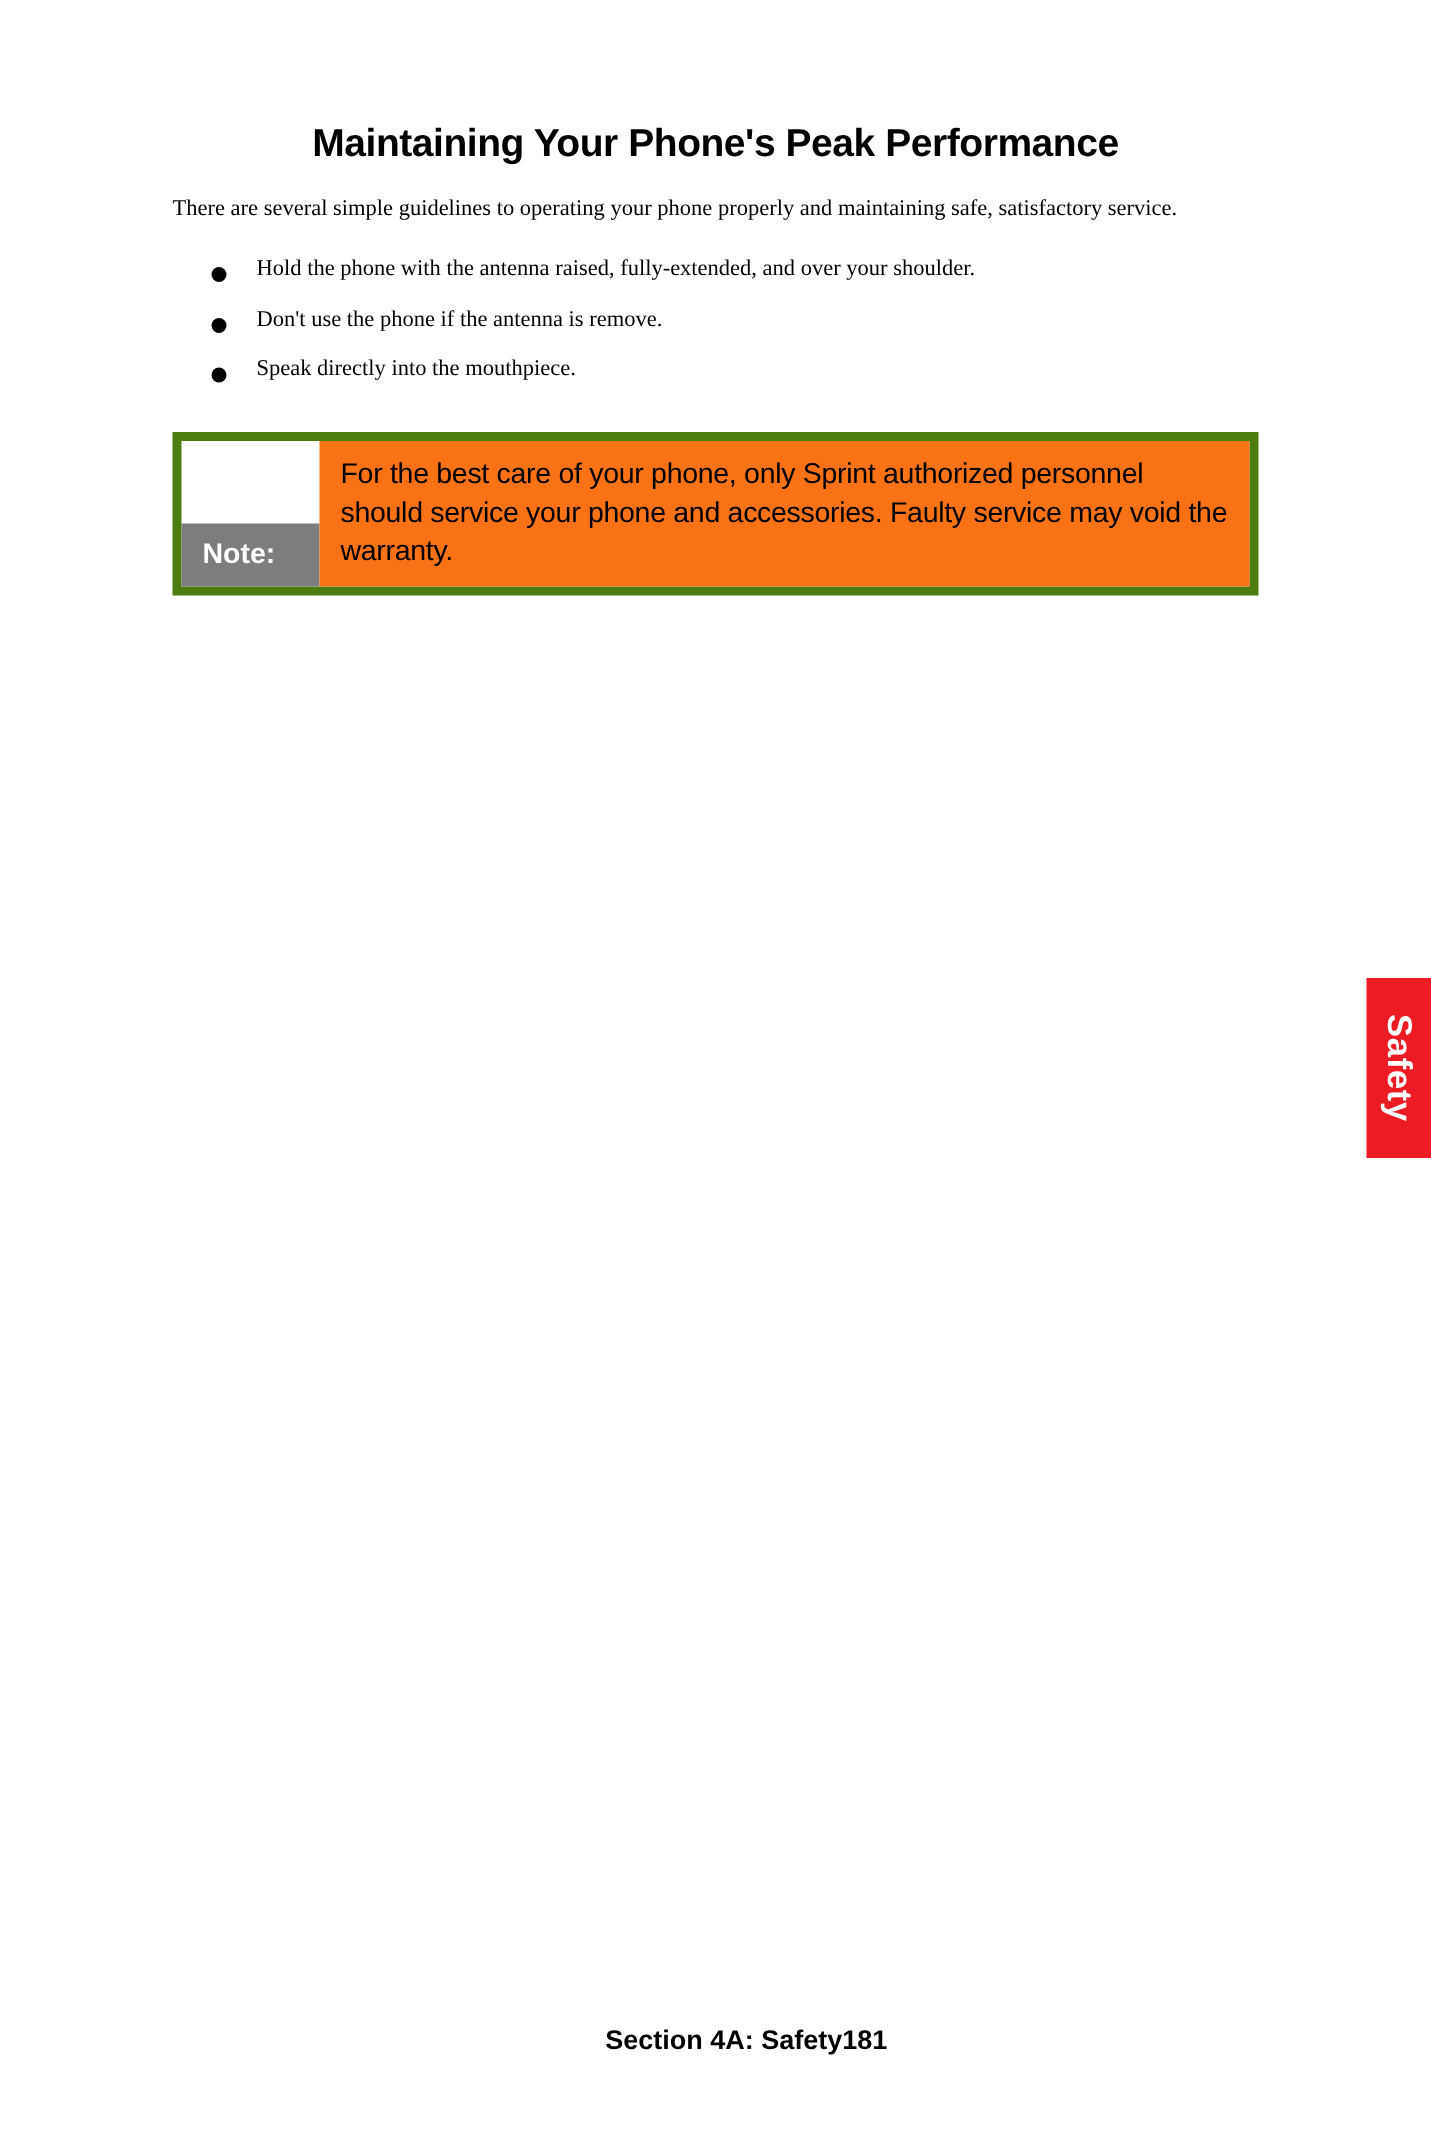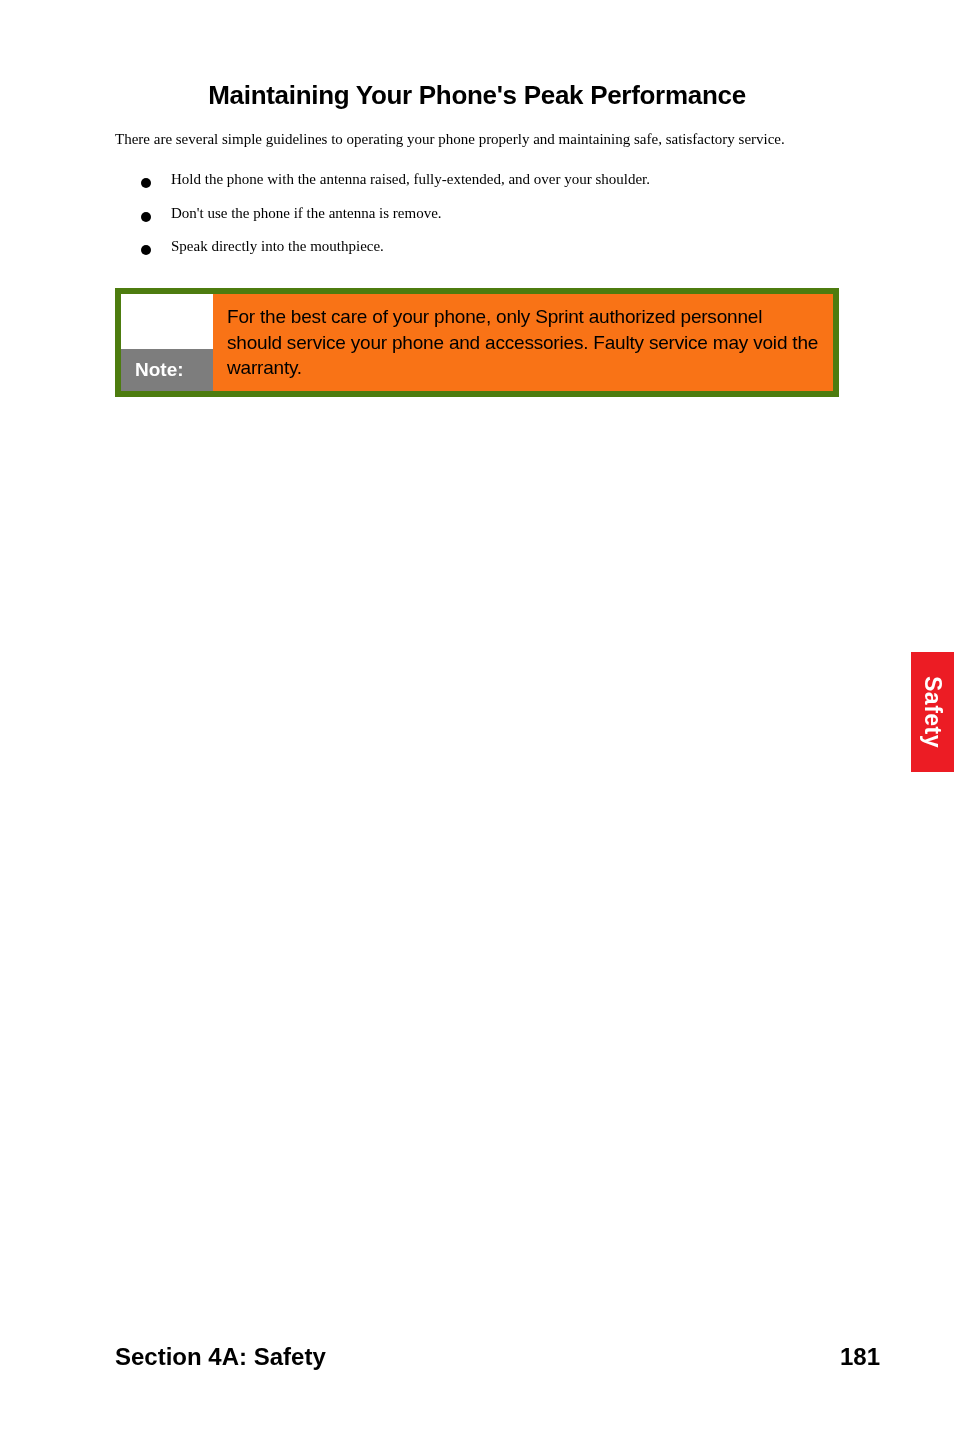--- a/index.html
+++ b/index.html
@@ -89,24 +89,24 @@
       writing-mode: vertical-rl;
       padding: 24px 8px;
       letter-spacing: 0.5px;
     }
     .footer {
       position: absolute;
       bottom: 60px;
       left: 115px;
       right: 74px;
       display: flex;
-      justify-content: space-between;
+      justify-content: center;
       font-family: 'Helvetica Neue', Arial, sans-serif;
       font-weight: 700;
-      font-size: 24px;
+      font-size: 18px;
     }
   </style>
 </head>
 <body>
 
 <div class="content">
   <h2 class="heading">Maintaining Your Phone's Peak Performance</h2>
   <p class="intro">There are several simple guidelines to operating your phone properly and maintaining safe, satisfactory service.</p>
   <ul class="bullets">
     <li>Hold the phone with the antenna raised, fully-extended, and over your shoulder.</li>

